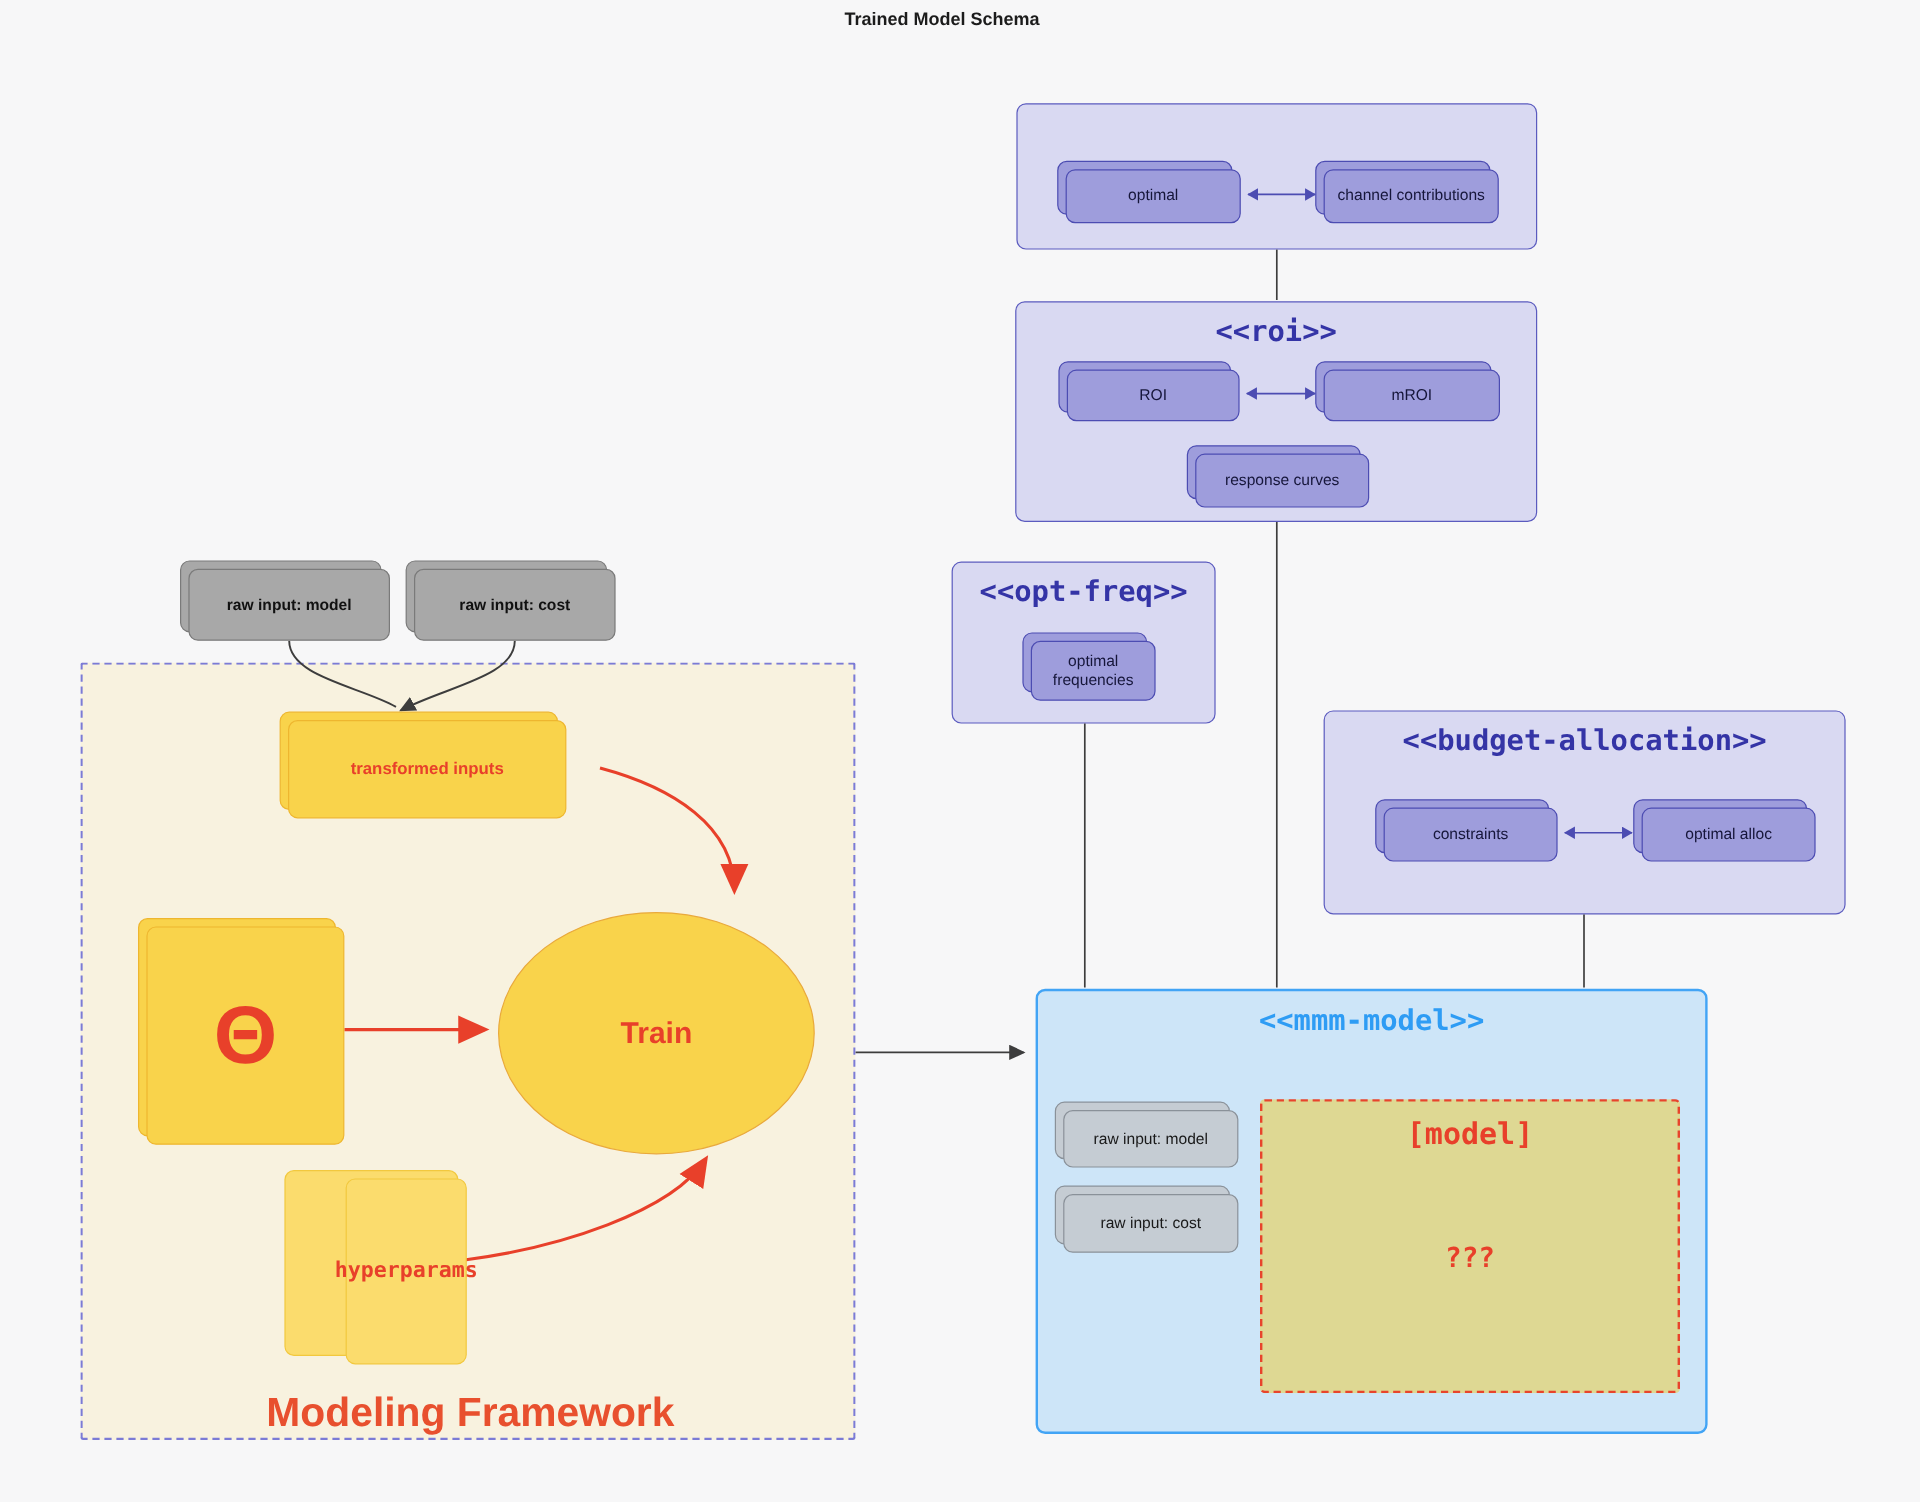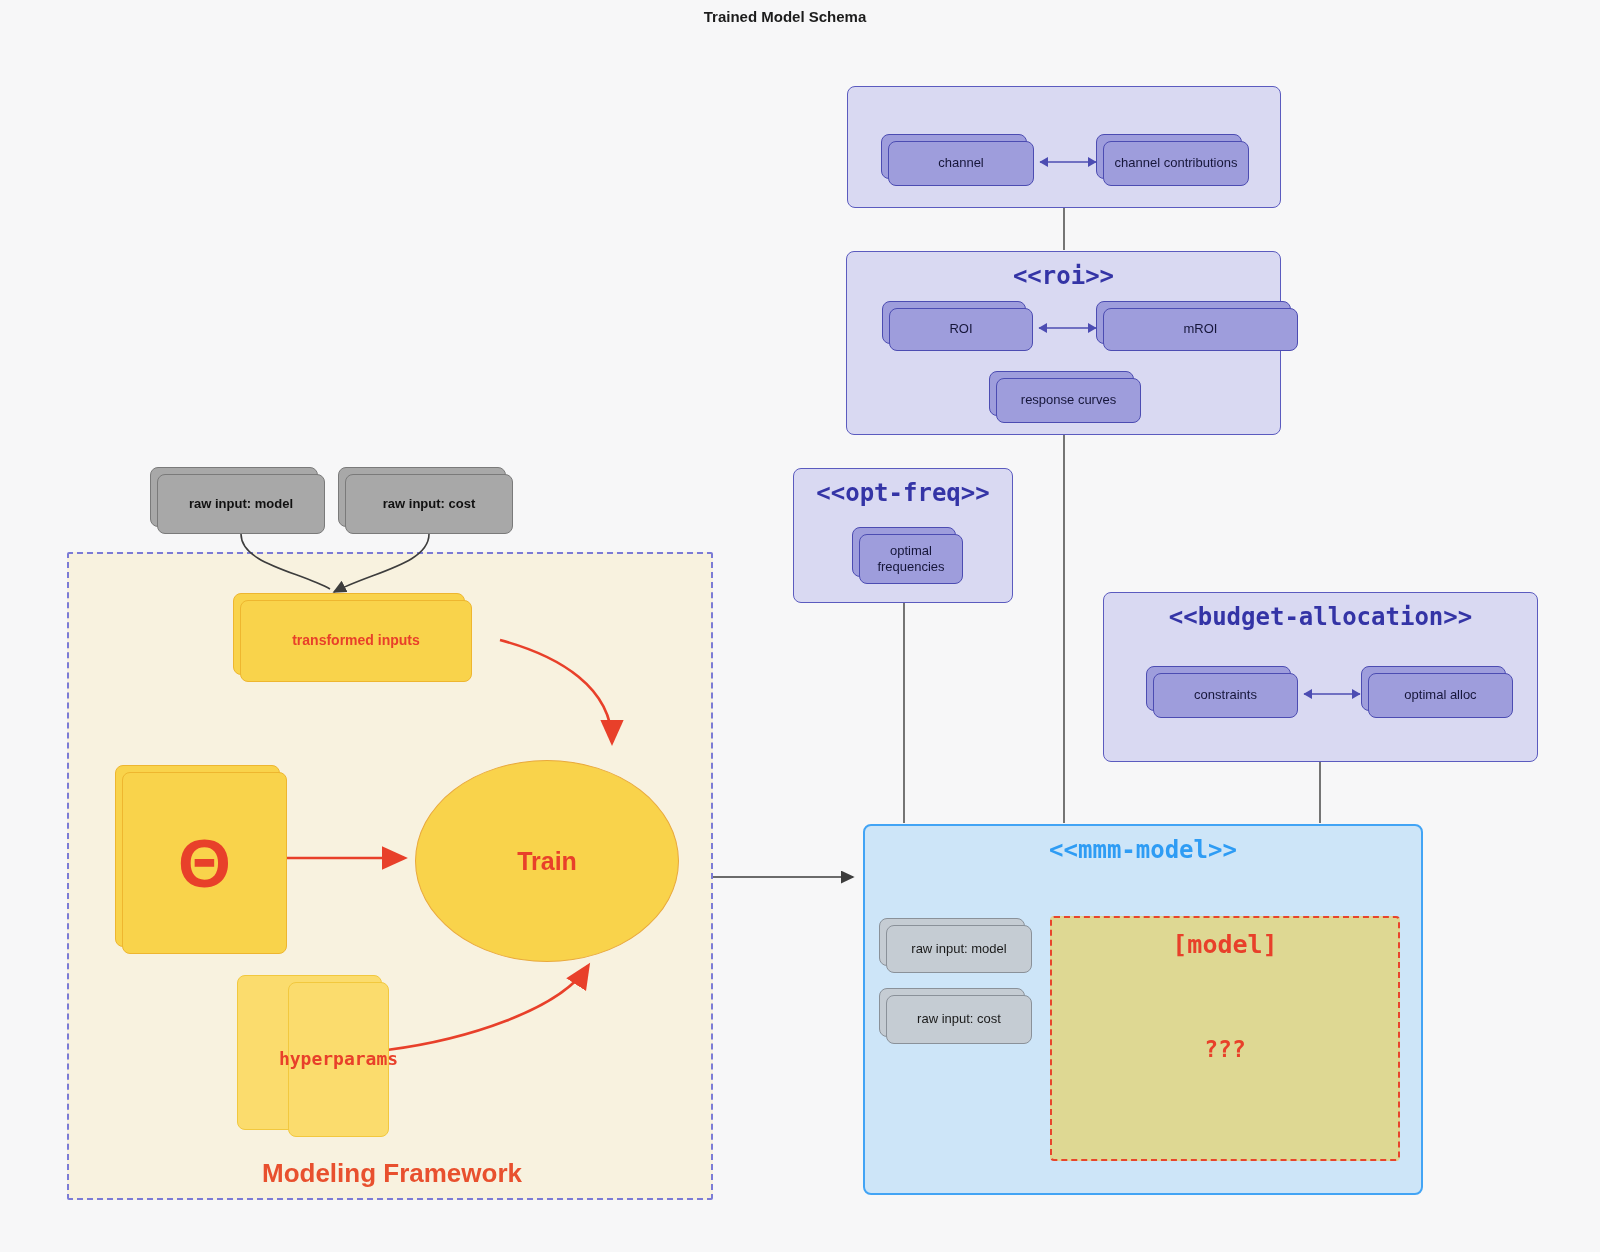--- a/index.html
+++ b/index.html
@@ -9,21 +9,21 @@
           font-size:15px;font-weight:bold;color:#1c1c1c;}
   
   .container{position:absolute;border-radius:8px;box-sizing:border-box;}
   .c-purple{background:#d9d9f2;border:1.5px solid #5b5bbf;}
   .c-blue{background:#cde5f8;border:2px solid #42a4f5;}
   .c-cream{background:#f8f2df;border:2px dashed #7b7bd6;border-radius:2px;}
   .gtitle{position:absolute;left:0;right:0;top:10px;text-align:center;
           font-family:"DejaVu Sans Mono", monospace;font-weight:bold;font-size:24px;color:#3434a6;}
   .gtitle-blue{color:#2e9cf4;}
   .fw-label{position:absolute;left:23px;top:604px;width:600px;text-align:center;
-          font-size:26px;font-weight:bold;color:#e8502e;}
+          font-size:34px;font-weight:bold;color:#e8502e;}
   
   .stack{position:absolute;z-index:2;}
   .stack .back,.stack .front{position:absolute;left:0;top:0;right:0;bottom:0;
           border-radius:8px;box-sizing:border-box;background:var(--bg);border:1.5px solid var(--bd);}
   .stack .back{transform:translate(-7px,-7px);}
   .stack .front{display:flex;align-items:center;justify-content:center;text-align:center;
           font-size:13px;color:#16163a;padding:3px 6px;line-height:1.25;}
   .n-purple{--bg:#9e9ddc;--bd:#4c4cb2;}
   .n-gray{--bg:#a8a8a8;--bd:#7a7a7a;}
   .n-gray .front{font-weight:bold;color:#111;}
@@ -51,35 +51,35 @@
 </head>
 <body>
 
 <div class="canvas">
 
   <div class="page-title">Trained Model Schema</div>
 
   <div class="container c-purple" style="left:847px;top:86px;width:434px;height:122px;">
     <div class="stack n-purple" style="left:40px;top:54px;width:146px;height:45px;">
       <div class="back"></div>
-      <div class="front">channel</div>
+      <div class="front">optimal</div>
     </div>
     <div class="stack n-purple" style="left:255px;top:54px;width:146px;height:45px;">
       <div class="back"></div>
       <div class="front">channel contributions</div>
     </div>
   </div>
 
   <div class="container c-purple" style="left:846px;top:251px;width:435px;height:184px;">
     <div class="gtitle">&lt;&lt;roi&gt;&gt;</div>
     <div class="stack n-purple" style="left:42px;top:56px;width:144px;height:43px;">
       <div class="back"></div>
       <div class="front">ROI</div>
     </div>
-    <div class="stack n-purple" style="left:256px;top:56px;width:147px;height:43px;padding-left:48px;">
+    <div class="stack n-purple" style="left:256px;top:56px;width:147px;height:43px;">
       <div class="back"></div>
       <div class="front">mROI</div>
     </div>
     <div class="stack n-purple" style="left:149px;top:126px;width:145px;height:45px;">
       <div class="back"></div>
       <div class="front">response curves</div>
     </div>
   </div>
 
   <div class="container c-purple" style="left:793px;top:468px;width:220px;height:135px;">

